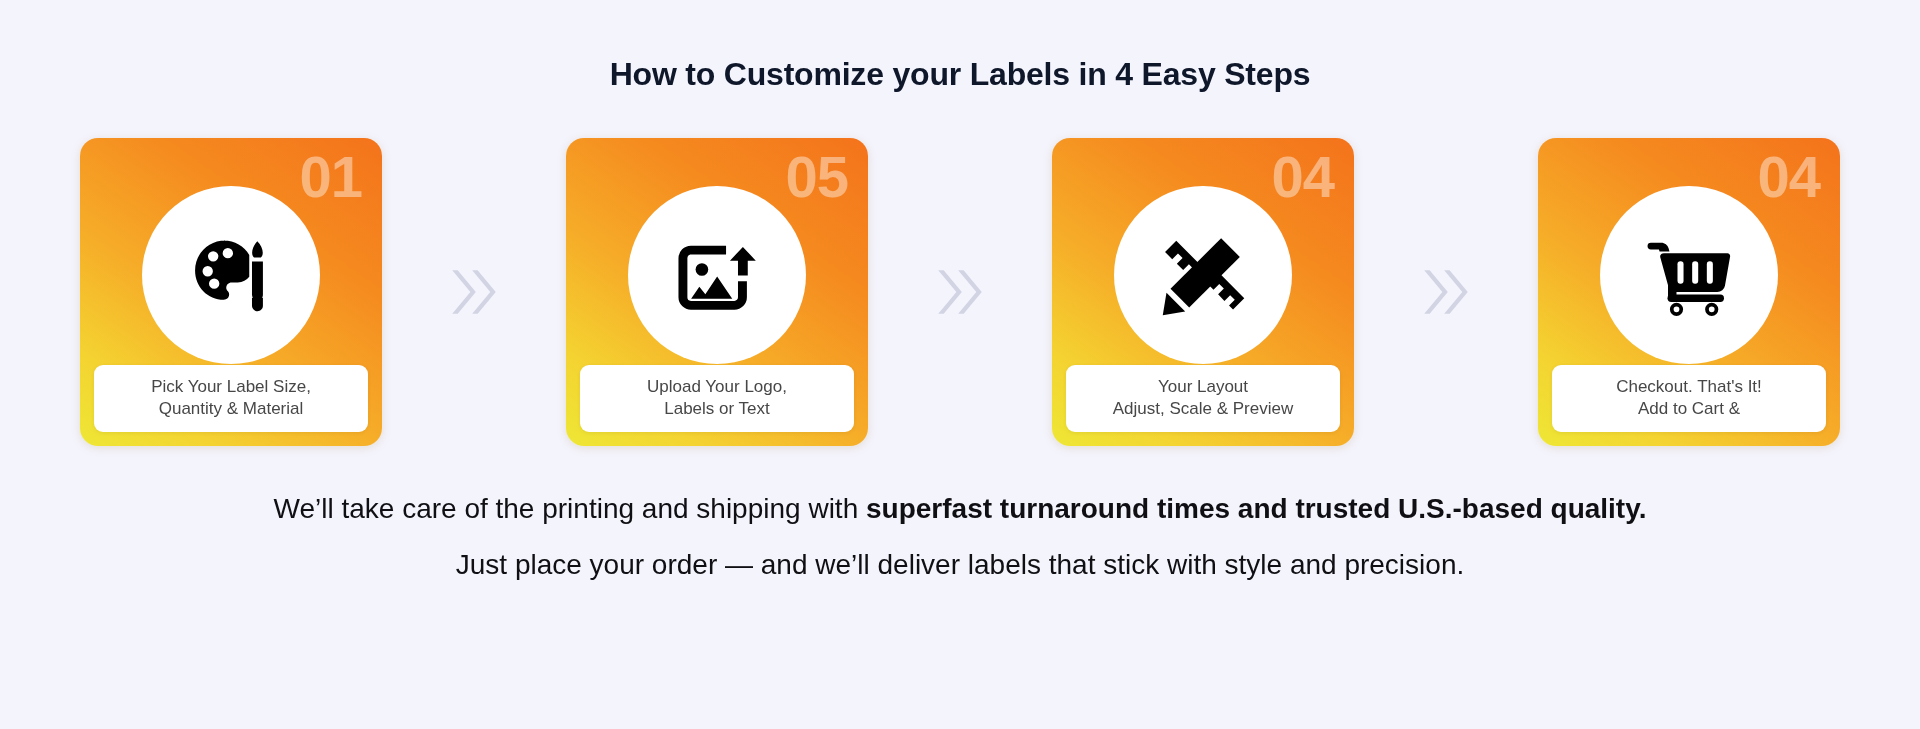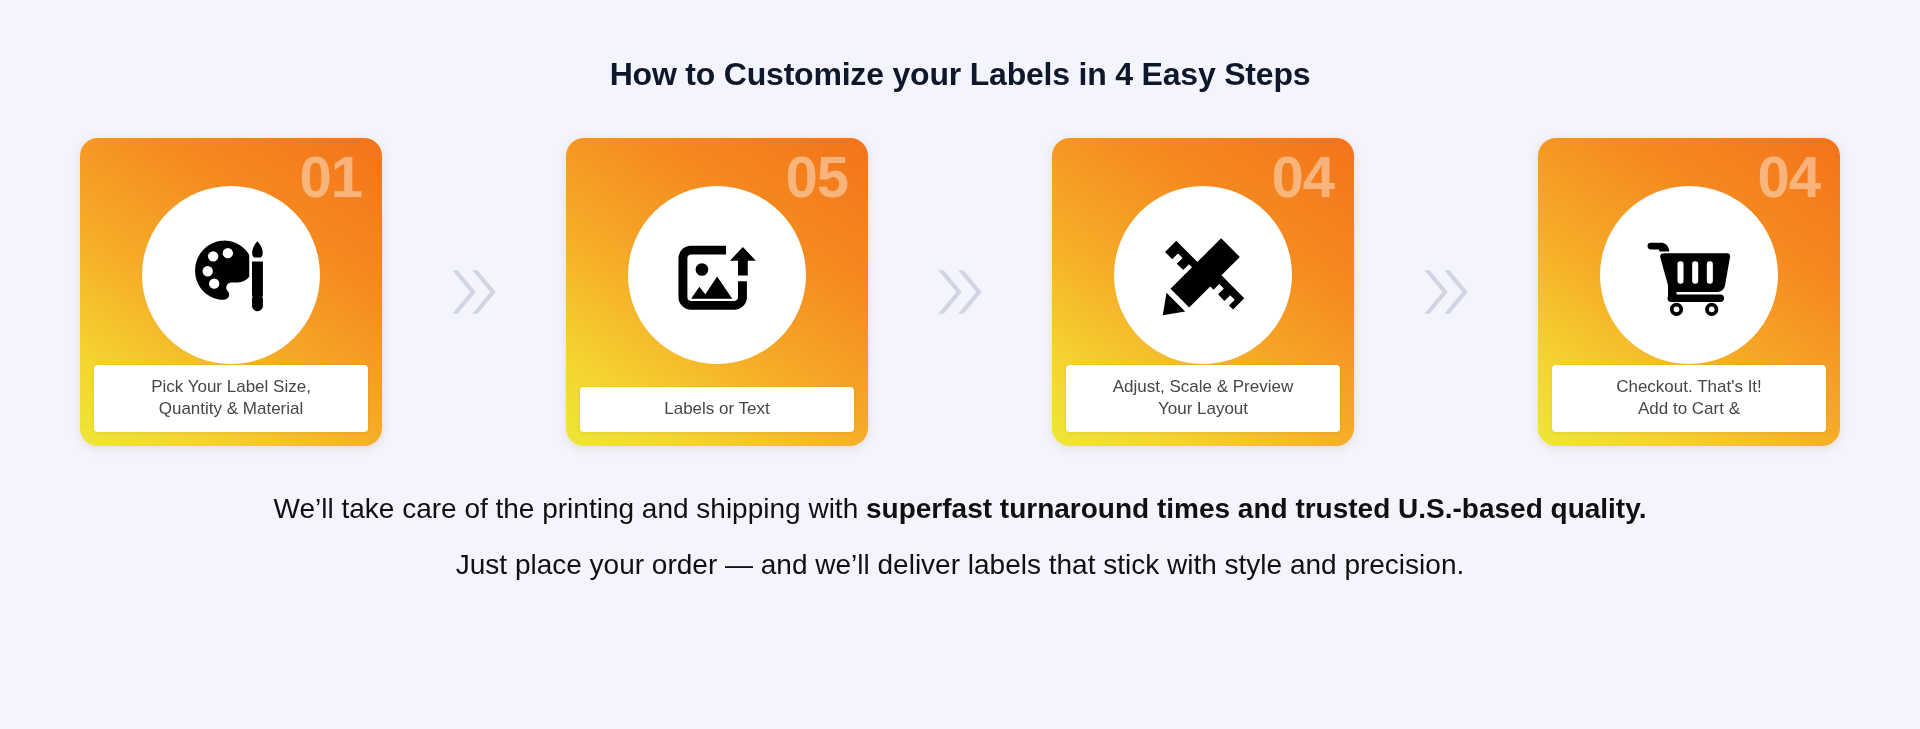--- a/index.html
+++ b/index.html
@@ -68,21 +68,21 @@
     background:#ffffff;
     display:flex; align-items:center; justify-content:center;
   }
   .icon-circle svg { width:92px; height:92px; display:block; }
 
   .card-label {
     position:absolute;
     left:14px; right:14px;
     bottom:14px;
     background:#fff;
-    border-radius:4px;
+    border-radius:9px;
     padding:11px 8px 12px;
     text-align:center;
     font-size:17px;
     line-height:1.3;
     color:#474747;
     font-weight:400;
     box-shadow:0 1px 4px rgba(0,0,0,0.07);
   }
 
   .chevron {
@@ -149,20 +149,21 @@
         <span>
           <svg viewBox="0 0 64 64" xmlns="http://www.w3.org/2000/svg" aria-hidden="true">
             <path fill="#000" d="M50 12.5 59 22h-5.6v10.4h-6.8V22H41z"></path>
             <path fill="#000" d="M46.6 36.4v11.1c0 1.4-1.1 2.5-2.5 2.5H13.9a2.5 2.5 0 0 1-2.5-2.5V20.3c0-1.4 1.1-2.5 2.5-2.5h24.4v-6.2H13.9A8.7 8.7 0 0 0 5.2 20.3v27.2a8.7 8.7 0 0 0 8.7 8.7h30.2a8.7 8.7 0 0 0 8.7-8.7V36.4z"></path>
             <circle fill="#000" cx="21.5" cy="28.2" r="4.4"></circle>
             <path fill="#000" d="M14 48.6h28.6L32.1 33.1 23.9 45.4l-4.2-5.2z"></path>
           </svg>
         </span>
       </div>
       <div class="card-label">
+        <div>Upload Your Logo,</div>
         <div>Labels or Text</div>
       </div>
     </div>
 
     <div class="chevron">
       <span>
         <svg viewBox="0 0 60 64" xmlns="http://www.w3.org/2000/svg" aria-hidden="true">
           <path fill="currentColor" d="M6 8 L12 8 L32 32 L12 56 L6 56 L26 32 Z"></path>
           <path fill="currentColor" d="M28 8 L34 8 L54 32 L34 56 L28 56 L48 32 Z"></path>
         </svg>
@@ -179,22 +180,22 @@
               <path d="M6.6 44.4 19.6 57.4 4 60z"></path>
             </g>
             <g fill="#000">
               <path d="M13.4 8.2 5.6 16l5 5 4-4 3.2 3.2-4 4 4.4 4.4 4-4 3.2 3.2-4 4 5 5 7.8-7.8z"></path>
               <path d="M50.6 31.4 42.8 39.2l5 5 4-4 3.2 3.2-4 4L55.4 52l4-4 3.2 3.2-4 4 2.8 2.8 7.8-7.8z" transform="translate(-8.5,-2)"></path>
             </g>
           </svg>
         </span>
       </div>
       <div class="card-label">
+        <div>Your Layout</div>
         <div>Adjust, Scale &amp; Preview</div>
-        <div>Your Layout</div>
       </div>
     </div>
 
     <div class="chevron">
       <span>
         <svg viewBox="0 0 60 64" xmlns="http://www.w3.org/2000/svg" aria-hidden="true">
           <path fill="currentColor" d="M6 8 L12 8 L32 32 L12 56 L6 56 L26 32 Z"></path>
           <path fill="currentColor" d="M28 8 L34 8 L54 32 L34 56 L28 56 L48 32 Z"></path>
         </svg>
       </span>

